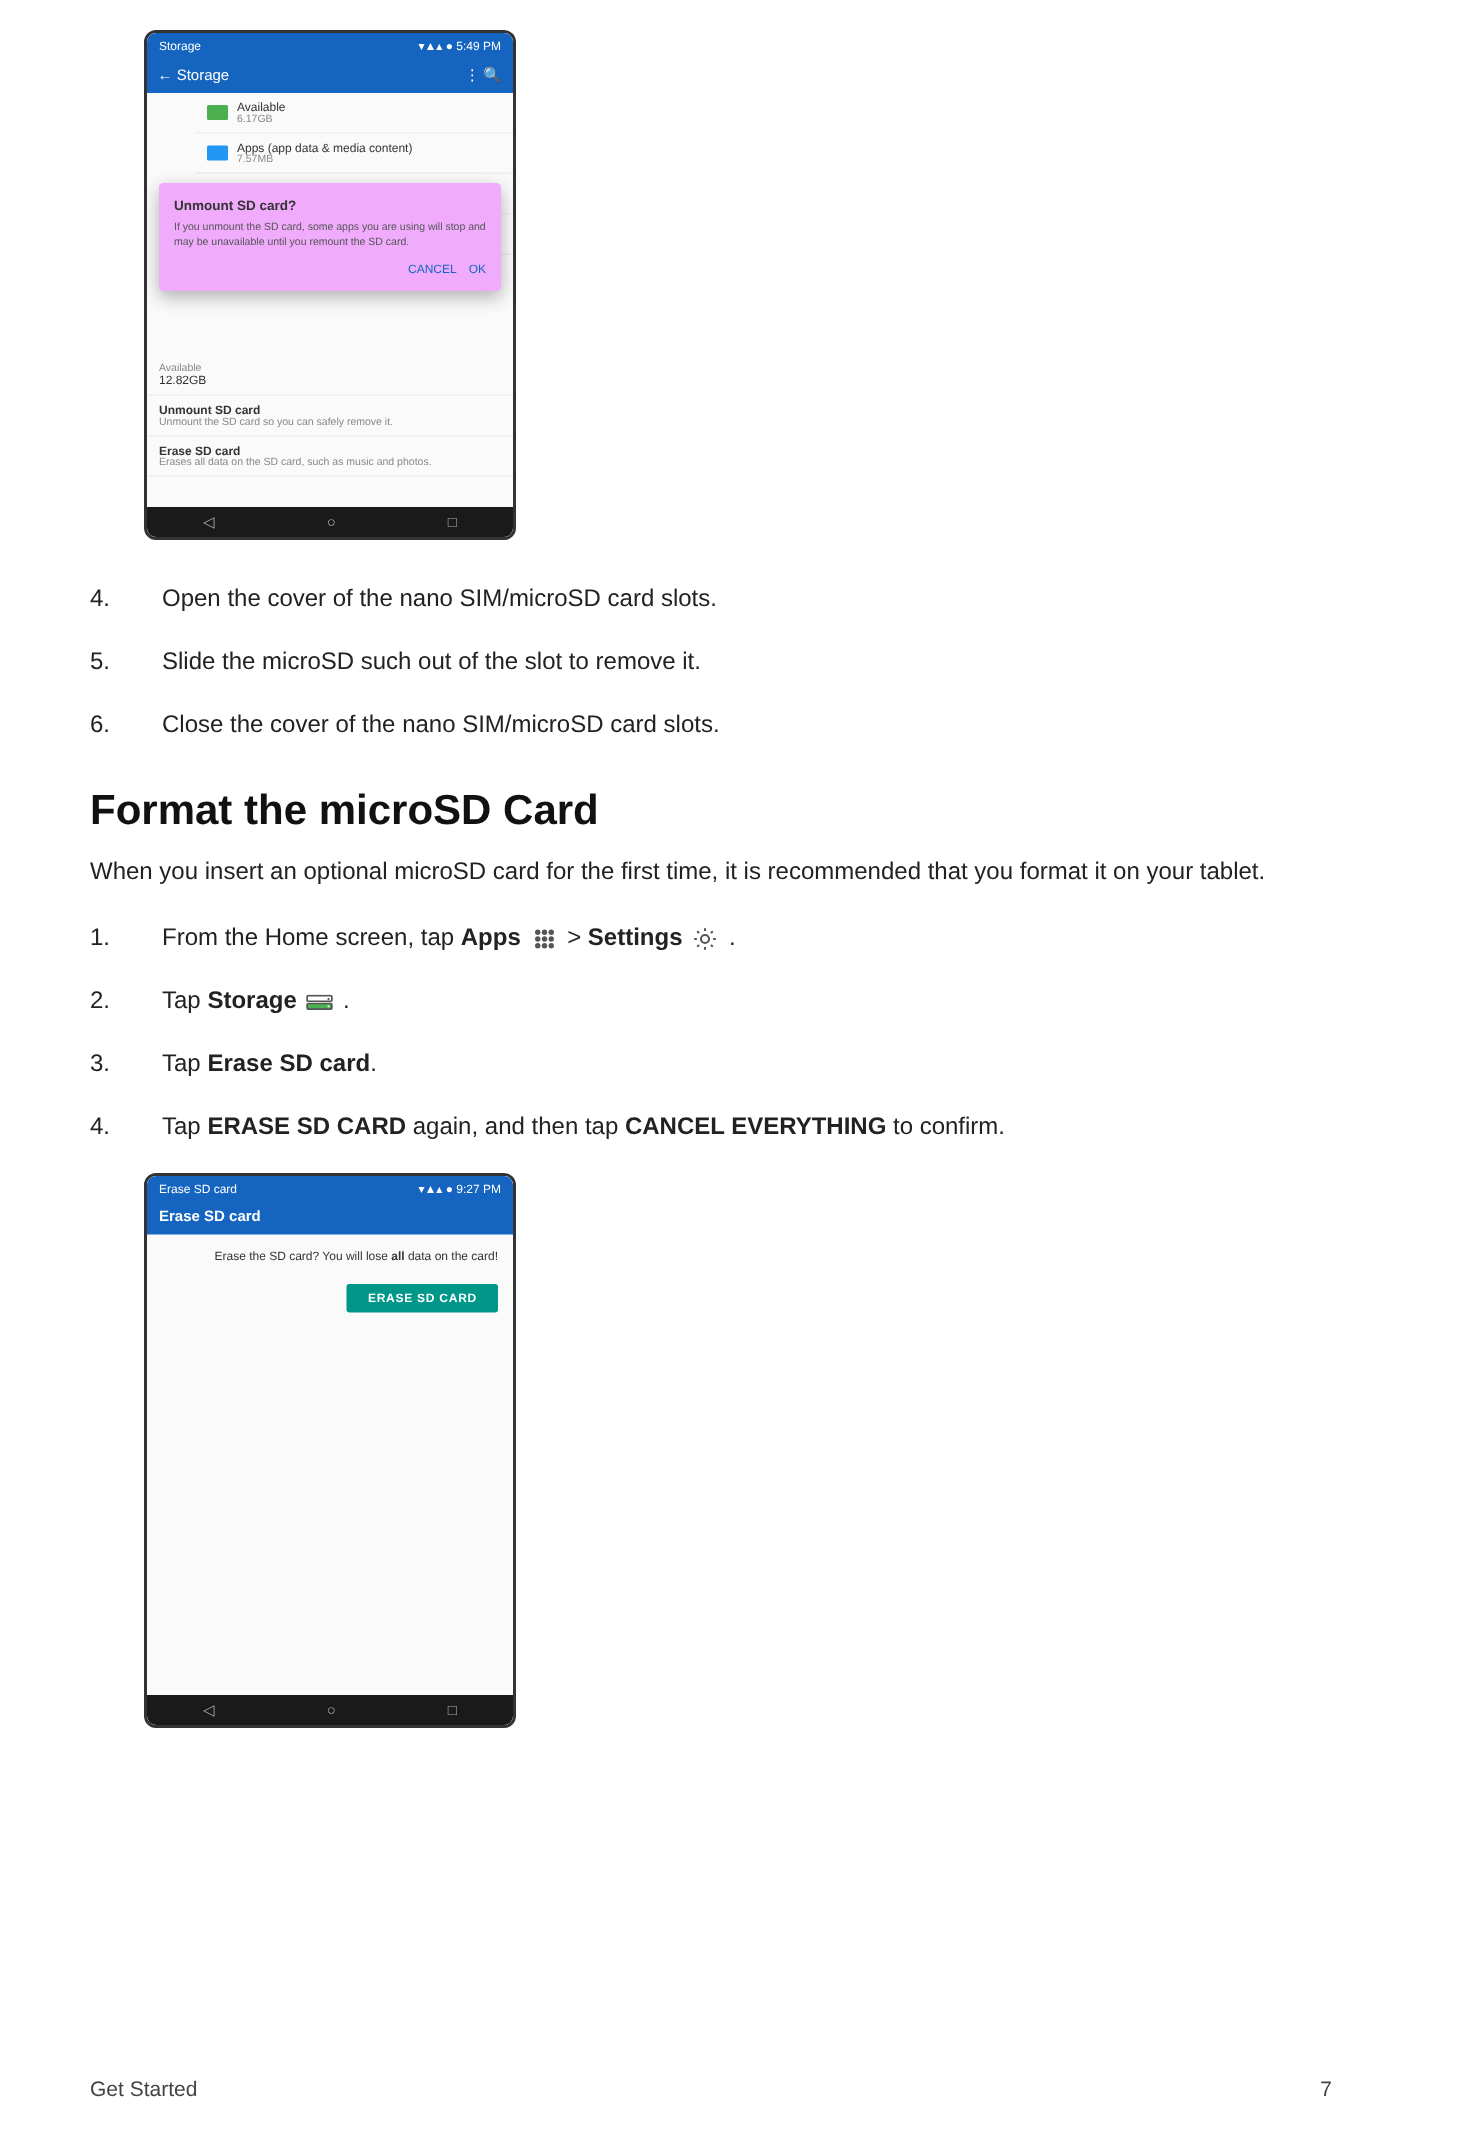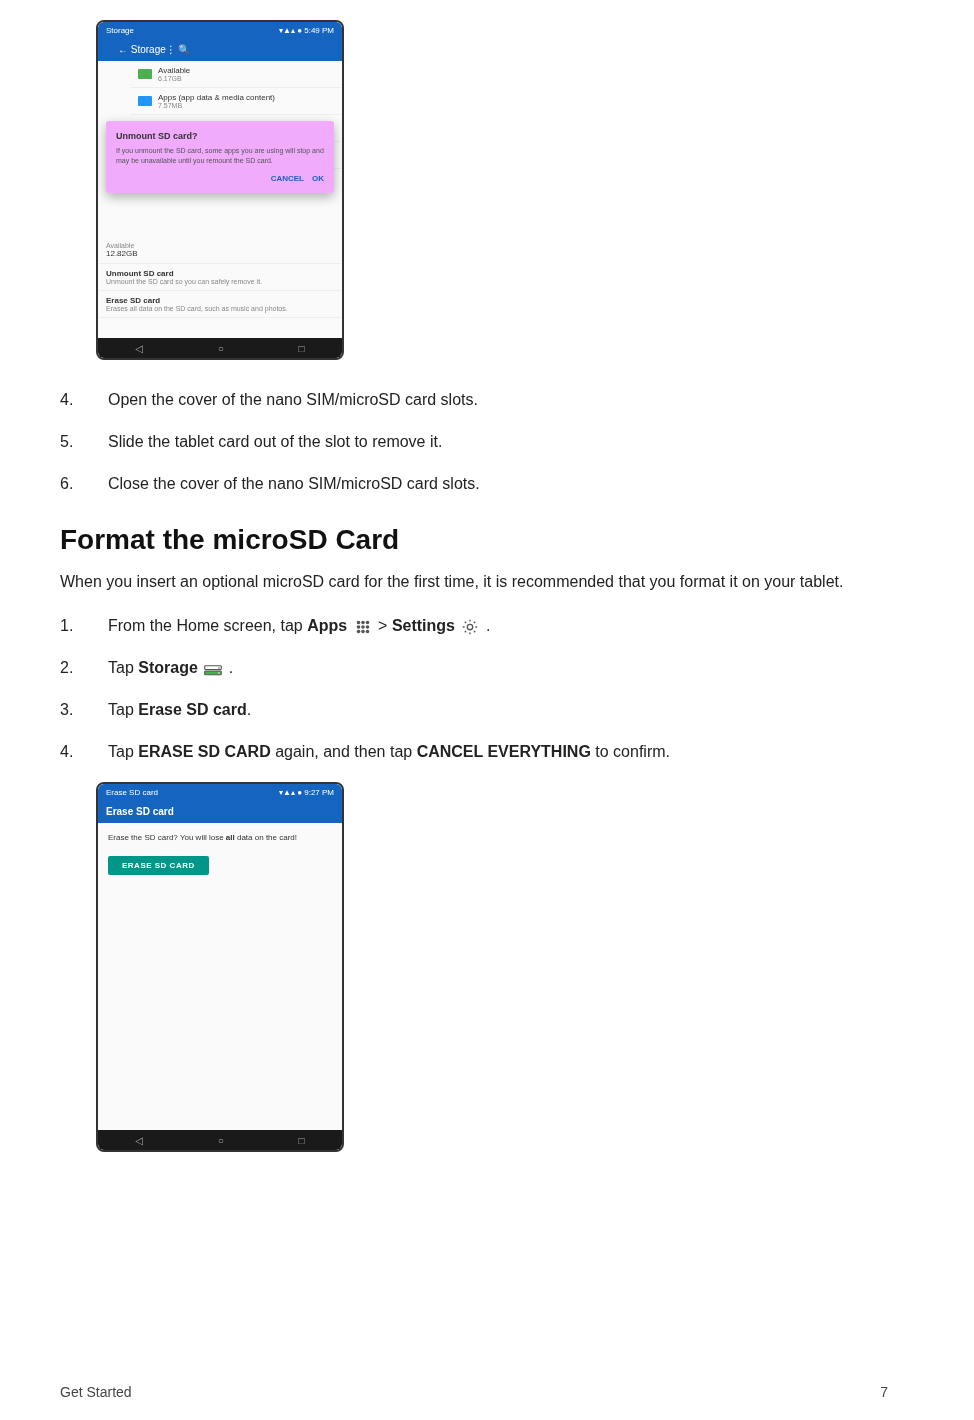--- a/index.html
+++ b/index.html
@@ -48,24 +48,24 @@
       display: flex;
       justify-content: space-between;
       align-items: center;
       height: 16px;
     }
 
     .phone-header {
       background: #1565c0;
       color: white;
       font-size: 11px;
-      padding: 6px 20px;
+      padding: 6px 7px;
       display: flex;
       align-items: center;
-      justify-content: flex-start;
+      justify-content: space-between;
     }
 
     .phone-content {
       flex: 1;
       background: #fafafa;
       overflow: hidden;
       padding-left: 32px;
     }
 
     .phone-list-item {
@@ -120,21 +120,21 @@
 
     .dialog-buttons {
       display: flex;
       justify-content: flex-end;
       gap: 8px;
     }
 
     .dialog-btn {
       font-size: 8px;
       color: #1565c0;
-      font-weight: bold;
+      font-weight: normal;
       cursor: pointer;
     }
 
     .phone-nav-bar {
       background: #1a1a1a;
       height: 20px;
       display: flex;
       align-items: center;
       justify-content: space-around;
     }
@@ -257,21 +257,21 @@
       padding: 6px 8px;
       font-size: 10px;
       font-weight: bold;
     }
 
     .erase-content {
       flex: 1;
       padding: 10px;
       display: flex;
       flex-direction: column;
-      align-items: flex-start;
+      align-items: flex-end;
     }
 
     .erase-text {
       font-size: 8px;
       color: #333;
       margin-bottom: 14px;
     }
 
     .erase-text .all-bold { font-weight: bold; }
 
@@ -386,21 +386,21 @@
     </div>
   </div>
 
   <ol class="numbered-list">
     <li class="numbered-item">
       <span class="item-number">4.</span>
       <span class="item-text">Open the cover of the nano SIM/microSD card slots.</span>
     </li>
     <li class="numbered-item">
       <span class="item-number">5.</span>
-      <span class="item-text">Slide the tablet card out of the slot to remove it.</span>
+      <span class="item-text">Slide the microSD such out of the slot to remove it.</span>
     </li>
     <li class="numbered-item">
       <span class="item-number">6.</span>
       <span class="item-text">Close the cover of the nano SIM/microSD card slots.</span>
     </li>
   </ol>
 
   <h2 class="section-heading">Format the microSD Card</h2>
 
   <p class="section-intro">When you insert an optional microSD card for the first time, it is recommended that you format it on your tablet.</p>

